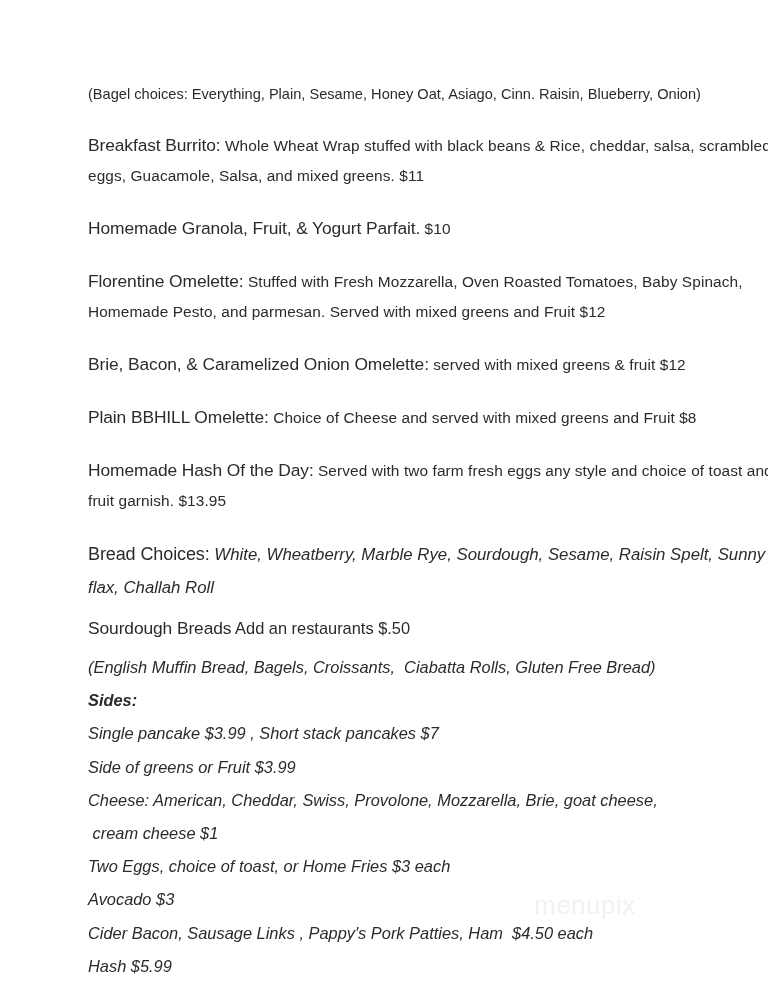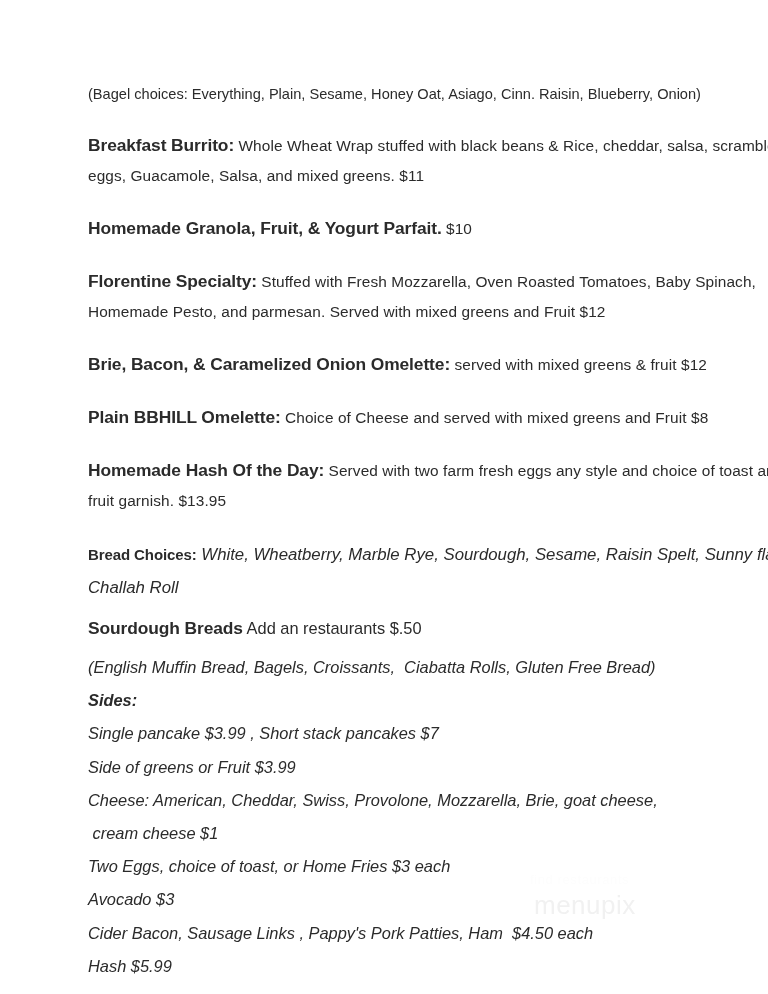--- a/index.html
+++ b/index.html
@@ -49,38 +49,38 @@
   }
   .item:last-child { margin-bottom: 0; }
 
   .note {
     margin: 0 0 22px 0;
     font-size: 14.6px;
     line-height: 28px;
   }
 
   .name {
-    font-weight: 700;
+    font-weight: 400;
     font-size: 17.4px;
     letter-spacing: -0.1px;
     margin-top: 17px;
   }
 
   .desc {
     font-weight: 400;
   }
 
   
   .bread-block {
     margin: 0 0 8px 0;
     font-size: 16.6px;
     line-height: 33px;
   }
   .bread-block .name {
-    font-size: 15px;
+    font-size: 18px;
   }
   .ital {
     font-style: italic;
     font-size: 16.8px;
   }
 
   .specialty {
     margin: 0 0 6px 0;
     font-size: 16.4px;
     line-height: 33px;
@@ -144,21 +144,21 @@
 
     <p class="item">
       <span class="line"><span class="name">Breakfast Burrito</span><span class="name">:</span><span class="desc"> Whole Wheat Wrap stuffed with black beans &amp; Rice, cheddar, salsa, scrambled eggs, Guacamole, Salsa, and mixed greens.   $11</span></span>
     </p>
 
     <p class="item">
       <span class="line"><span class="name">Homemade Granola, Fruit, &amp; Yogurt Parfait</span><span class="name">.</span><span class="desc">  $10</span></span>
     </p>
 
     <p class="item">
-      <span class="line"><span class="name">Florentine Specialty</span><span class="name">:</span><span class="desc"> Stuffed with Fresh Mozzarella, Oven Roasted Tomatoes, Baby Spinach, Homemade Pesto, and parmesan. Served with mixed greens and Fruit $12</span></span>
+      <span class="line"><span class="name">Florentine Omelette</span><span class="name">:</span><span class="desc"> Stuffed with Fresh Mozzarella, Oven Roasted Tomatoes, Baby Spinach, Homemade Pesto, and parmesan. Served with mixed greens and Fruit $12</span></span>
     </p>
 
     <p class="item">
       <span class="line"><span class="name">Brie, Bacon, &amp; Caramelized Onion Omelette</span><span class="name">:</span><span class="desc"> served with mixed greens &amp; fruit  $12</span></span>
     </p>
 
     <p class="item">
       <span class="line"><span class="name">Plain BBHILL Omelette</span><span class="name">:</span><span class="desc"> Choice of Cheese and served with mixed greens and Fruit  $8</span></span>
     </p>
 

